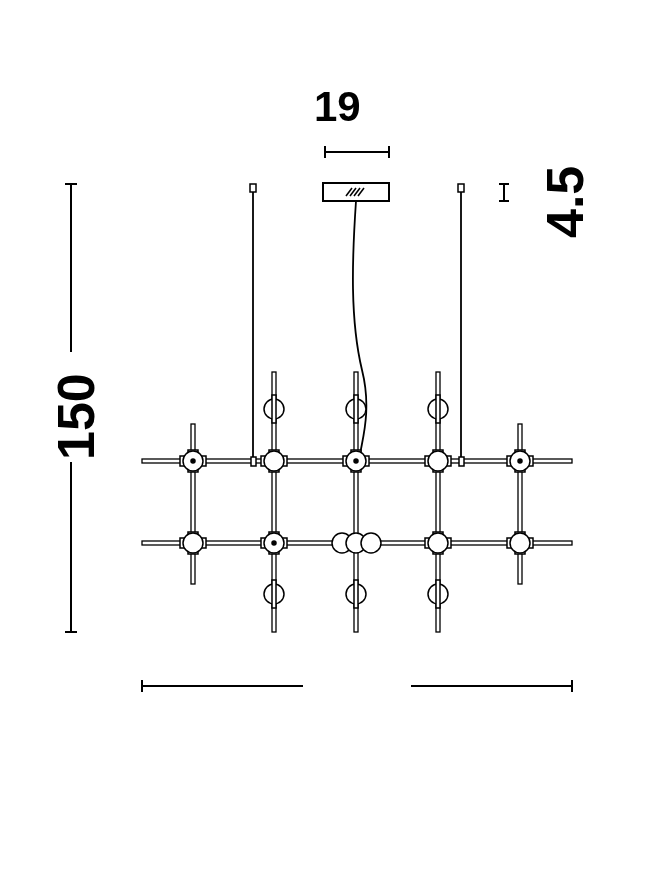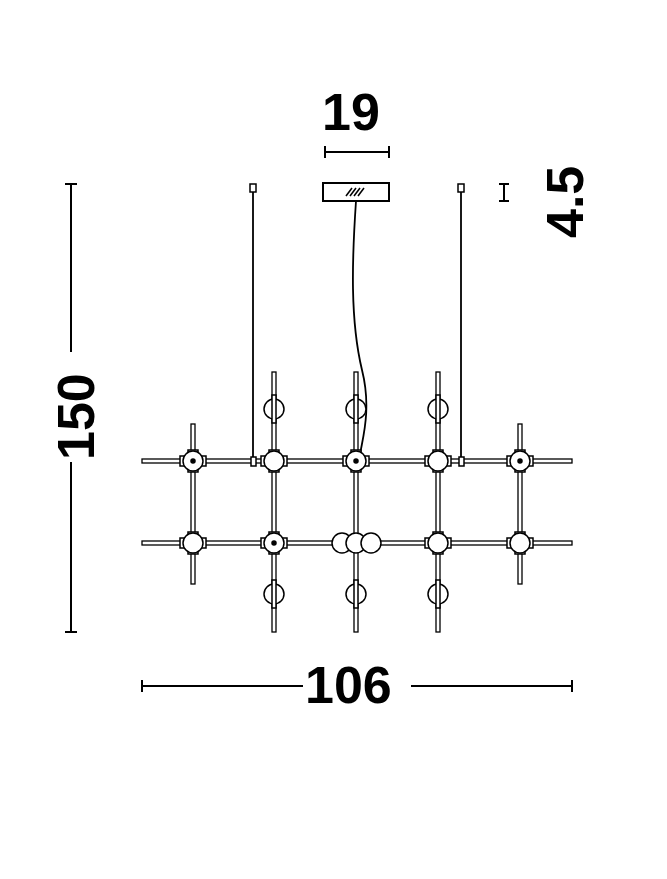--- a/index.html
+++ b/index.html
@@ -6,21 +6,21 @@
     body { width: 667px; height: 879px; position: relative; overflow: hidden; }
     .canvas { position: absolute; left: 0; top: 0; width: 667px; height: 879px; }
     .dim-label {
       position: absolute;
       font-family: "Liberation Sans", sans-serif;
       font-weight: bold;
       color: #000;
       line-height: 1;
       white-space: nowrap;
     }
-    .lbl-19 { left: 322px; top: 86px; font-size: 52px; }
+    .lbl-19 { left: 314px; top: 86px; font-size: 42px; }
     .lbl-45 { left: 539px; top: 150px; font-size: 52px; transform-origin: 0 0; transform: rotate(-90deg) translate(-88px, 0); }
     .lbl-150 { left: 50px; top: 460px; font-size: 52px; transform-origin: 0 0; transform: rotate(-90deg); }
     .lbl-106 { left: 305px; top: 659px; font-size: 52px; }
   </style>
 </head>
 <body>
 
 <div class="canvas">
   <svg width="667" height="879" viewBox="0 0 667 879" xmlns="http://www.w3.org/2000/svg">
     <g stroke="#000" fill="none" stroke-width="2">
@@ -171,14 +171,13 @@
             <circle cx="438" cy="594" r="10"></circle>
             <rect x="436" y="580" width="4" height="28"></rect>
           </g>
       </g>
     </g>
   </svg>
 
   <div class="dim-label lbl-19">19</div>
   <div class="dim-label lbl-45">4.5</div>
   <div class="dim-label lbl-150">150</div>
-  <div class="dim-label lbl-106">106</div>
 </div>
 
 </body></html>

